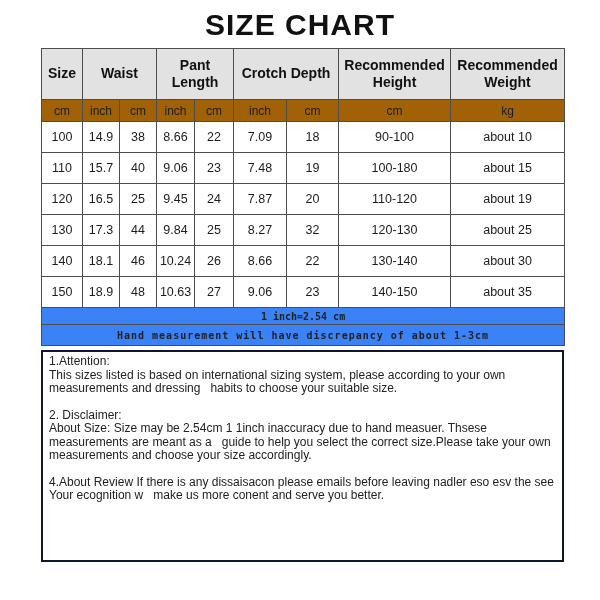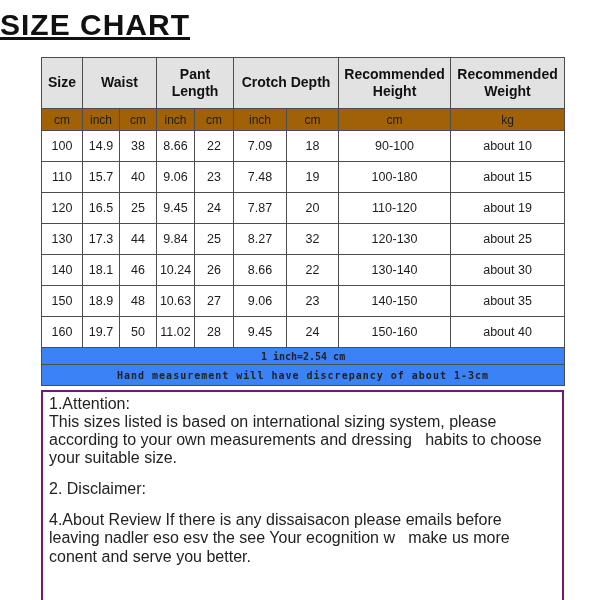--- a/index.html
+++ b/index.html
@@ -5,26 +5,26 @@
   html, body { margin: 0; padding: 0; }
   body {
     width: 600px; height: 600px;
     background: #ffffff;
     font-family: "Liberation Sans", sans-serif;
     color: #1c1c1c;
     overflow: hidden;
   }
   .page { width: 600px; height: 600px; }
   .page-title {
+    text-align: center;
     font-size: 30px;
     font-weight: bold;
     color: #111;
     letter-spacing: 1px;
-    margin: 8px 0 15px 0;
-    text-decoration: underline;
+    margin: 8px 0 6px 0;
   }
   table.size-table {
     border-collapse: collapse;
     table-layout: fixed;
     width: 523px;
     margin-left: 41px;
   }
   table.size-table th, table.size-table td {
     border: 1px solid #4d4d4d;
     text-align: center;
@@ -57,23 +57,23 @@
     font-weight: bold;
     color: #222;
   }
   .conversion-note-cell { font-size: 10px; height: 16px; }
   .measurement-note-cell { font-size: 10px; height: 20px; letter-spacing: 1px; }
   .notes-box {
     box-sizing: border-box;
     margin: 4px 13px 0 41px;
     width: 523px;
     height: 212px;
-    border: 2px solid #701a75;
+    border: 2px solid #0f172a;
     padding: 3px 6px 4px 6px;
-    font-size: 16px;
+    font-size: 12px;
     line-height: 1.13;
     overflow: hidden;
     color: #222;
   }
   .note + .note { margin-top: 13px; }
   .note-heading { white-space: pre-wrap; }
   .note-body { white-space: pre-wrap; }
 </style>
 </head>
 <body>
@@ -175,48 +175,38 @@
           <td>150</td>
           <td>18.9</td>
           <td>48</td>
           <td>10.63</td>
           <td>27</td>
           <td>9.06</td>
           <td>23</td>
           <td>140-150</td>
           <td>about 35</td>
         </tr>
-        <tr>
-          <td>160</td>
-          <td>19.7</td>
-          <td>50</td>
-          <td>11.02</td>
-          <td>28</td>
-          <td>9.45</td>
-          <td>24</td>
-          <td>150-160</td>
-          <td>about 40</td>
-        </tr>
       </tbody>
     <tfoot>
       <tr>
         <td colspan="9" class="conversion-note-cell">1 inch=2.54 cm</td>
       </tr>
       <tr>
         <td colspan="9" class="measurement-note-cell">Hand measurement will have discrepancy of about 1-3cm</td>
       </tr>
     </tfoot>
   </table>
 
   <div class="notes-box">
     <div class="note">
       <div class="note-heading">1.Attention:</div>
       <div class="note-body">This sizes listed is based on international sizing system, please according to your own measurements and dressing   habits to choose your suitable size.</div>
     </div>
     <div class="note">
       <div class="note-heading">2. Disclaimer:</div>
+      <div class="note-body">About Size: Size may be 2.54cm 1 1inch inaccuracy due to hand measuer. Thsese measurements are meant as a   guide to help you select the correct size.Please take your own measurements and choose your size accordingly.</div>
     </div>
     <div class="note">
       <div class="note-body">4.About Review If there is any dissaisacon please emails before leaving nadler eso esv the see Your ecognition w   make us more conent and serve you better.</div>
     </div>
   </div>
 
 </div>
 
 </body></html>

